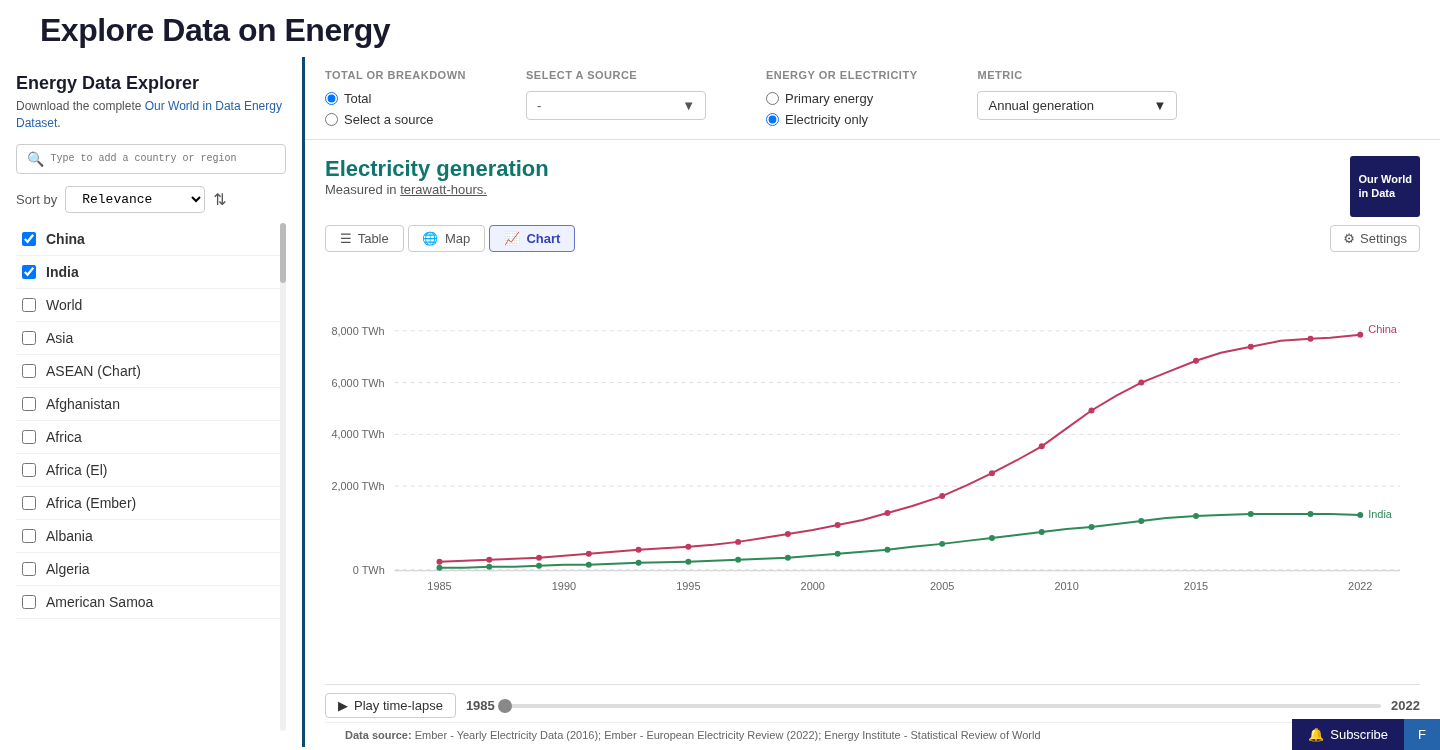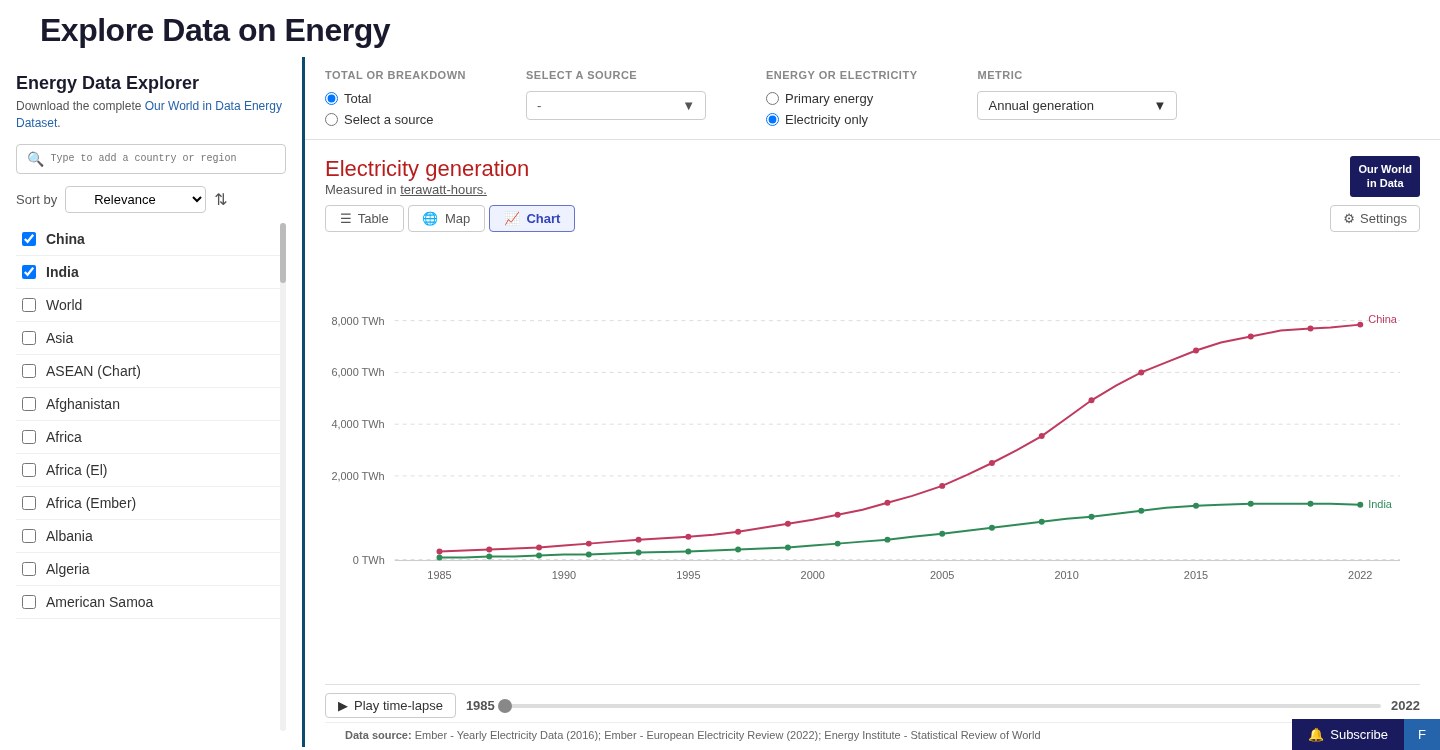--- a/index.html
+++ b/index.html
@@ -12,21 +12,21 @@
 
     
     .sidebar { width: 305px; min-width: 305px; border-right: 3px solid #0c4a6e; display: flex; flex-direction: column; padding: 16px; overflow: hidden; }
     .sidebar-title { font-size: 18px; font-weight: 700; color: #1a1a2e; margin-bottom: 4px; }
     .sidebar-subtitle { font-size: 12px; color: #555; margin-bottom: 12px; line-height: 1.4; }
     .sidebar-subtitle a { color: #2563aa; text-decoration: none; }
     .search-box { display: flex; align-items: center; border: 1px solid #ccc; border-radius: 4px; padding: 6px 10px; margin-bottom: 12px; background: #fff; }
     .search-box input { border: none; outline: none; font-size: 10px; color: #15803d; width: 100%; font-family: Liberation Mono, monospace; }
     .sort-row { display: flex; align-items: center; gap: 8px; margin-bottom: 10px; }
     .sort-label { font-size: 13px; color: #555; }
-    .sort-select { border: 1px solid #ccc; border-radius: 4px; padding: 4px 24px; font-size: 13px; background: #fff; }
+    .sort-select { border: 1px solid #ccc; border-radius: 4px; padding: 4px 12px; font-size: 13px; background: #fff; font-family: Liberation Mono, monospace; }
     .sort-icon-btn { background: none; border: none; cursor: pointer; font-size: 16px; color: #555; }
     .country-list { overflow-y: auto; flex: 1; position: relative; }
     .country-item { display: flex; align-items: center; padding: 8px 6px; font-size: 14px; color: #333; cursor: pointer; border-bottom: 1px solid #f0f0f0; }
     .country-item input[type=checkbox] { margin-right: 10px; width: 14px; height: 14px; cursor: pointer; }
     .country-item.checked { font-weight: 600; }
     .scrollbar-track { position: absolute; right: 0; top: 0; bottom: 0; width: 6px; background: #f0f0f0; border-radius: 3px; }
     .scrollbar-thumb { position: absolute; right: 0; top: 0; width: 6px; height: 60px; background: #bbb; border-radius: 3px; }
 
     
     .main-content { flex: 1; display: flex; flex-direction: column; overflow: hidden; }
@@ -40,24 +40,24 @@
 
     .source-dropdown { display: flex; align-items: center; border: 1px solid #ccc; border-radius: 4px; padding: 6px 10px; min-width: 180px; background: #fff; cursor: pointer; justify-content: space-between; }
     .source-dropdown span { font-size: 13px; color: #555; }
 
     .metric-dropdown { display: flex; align-items: center; border: 1px solid #ccc; border-radius: 4px; padding: 6px 10px; min-width: 200px; background: #fff; cursor: pointer; justify-content: space-between; }
     .metric-dropdown span { font-size: 13px; color: #333; }
 
     
     .chart-area { flex: 1; padding: 16px 20px 0; display: flex; flex-direction: column; }
     .chart-header { display: flex; justify-content: space-between; align-items: flex-start; margin-bottom: 8px; }
-    .chart-title { font-size: 22px; font-weight: 400; color: #b91c1c; }
+    .chart-title { font-size: 22px; font-weight: 700; color: #0f766e; }
     .chart-subtitle { font-size: 13px; color: #555; margin-top: 0; }
     .chart-subtitle u { cursor: pointer; }
-    .owid-logo { background: #1a1a5e; color: #fff; font-size: 11px; font-weight: 700; padding: 6px 8px; border-radius: 3px; text-align: center; line-height: 1.3; }
+    .owid-logo { background: #1a1a5e; color: #fff; font-size: 11px; font-weight: 700; padding: 16px 8px; border-radius: 3px; text-align: left; line-height: 1.3; }
 
     .chart-tabs { display: flex; gap: 4px; margin-bottom: 8px; align-items: center; justify-content: space-between; }
     .tab-group { display: flex; gap: 4px; }
     .tab-btn { display: flex; align-items: center; gap: 6px; padding: 5px 14px; border: 1px solid #ccc; border-radius: 4px; background: #fff; cursor: pointer; font-size: 13px; color: #555; }
     .tab-btn.active { background: #eef2ff; border-color: #6674cc; color: #3344bb; font-weight: 600; }
     .settings-btn { display: flex; align-items: center; gap: 5px; padding: 5px 12px; border: 1px solid #ccc; border-radius: 4px; background: #fff; cursor: pointer; font-size: 13px; color: #555; }
 
     
     .chart-svg-wrap { flex: 1; position: relative; min-height: 0; }
     svg.main-chart { width: 100%; height: 100%; }

